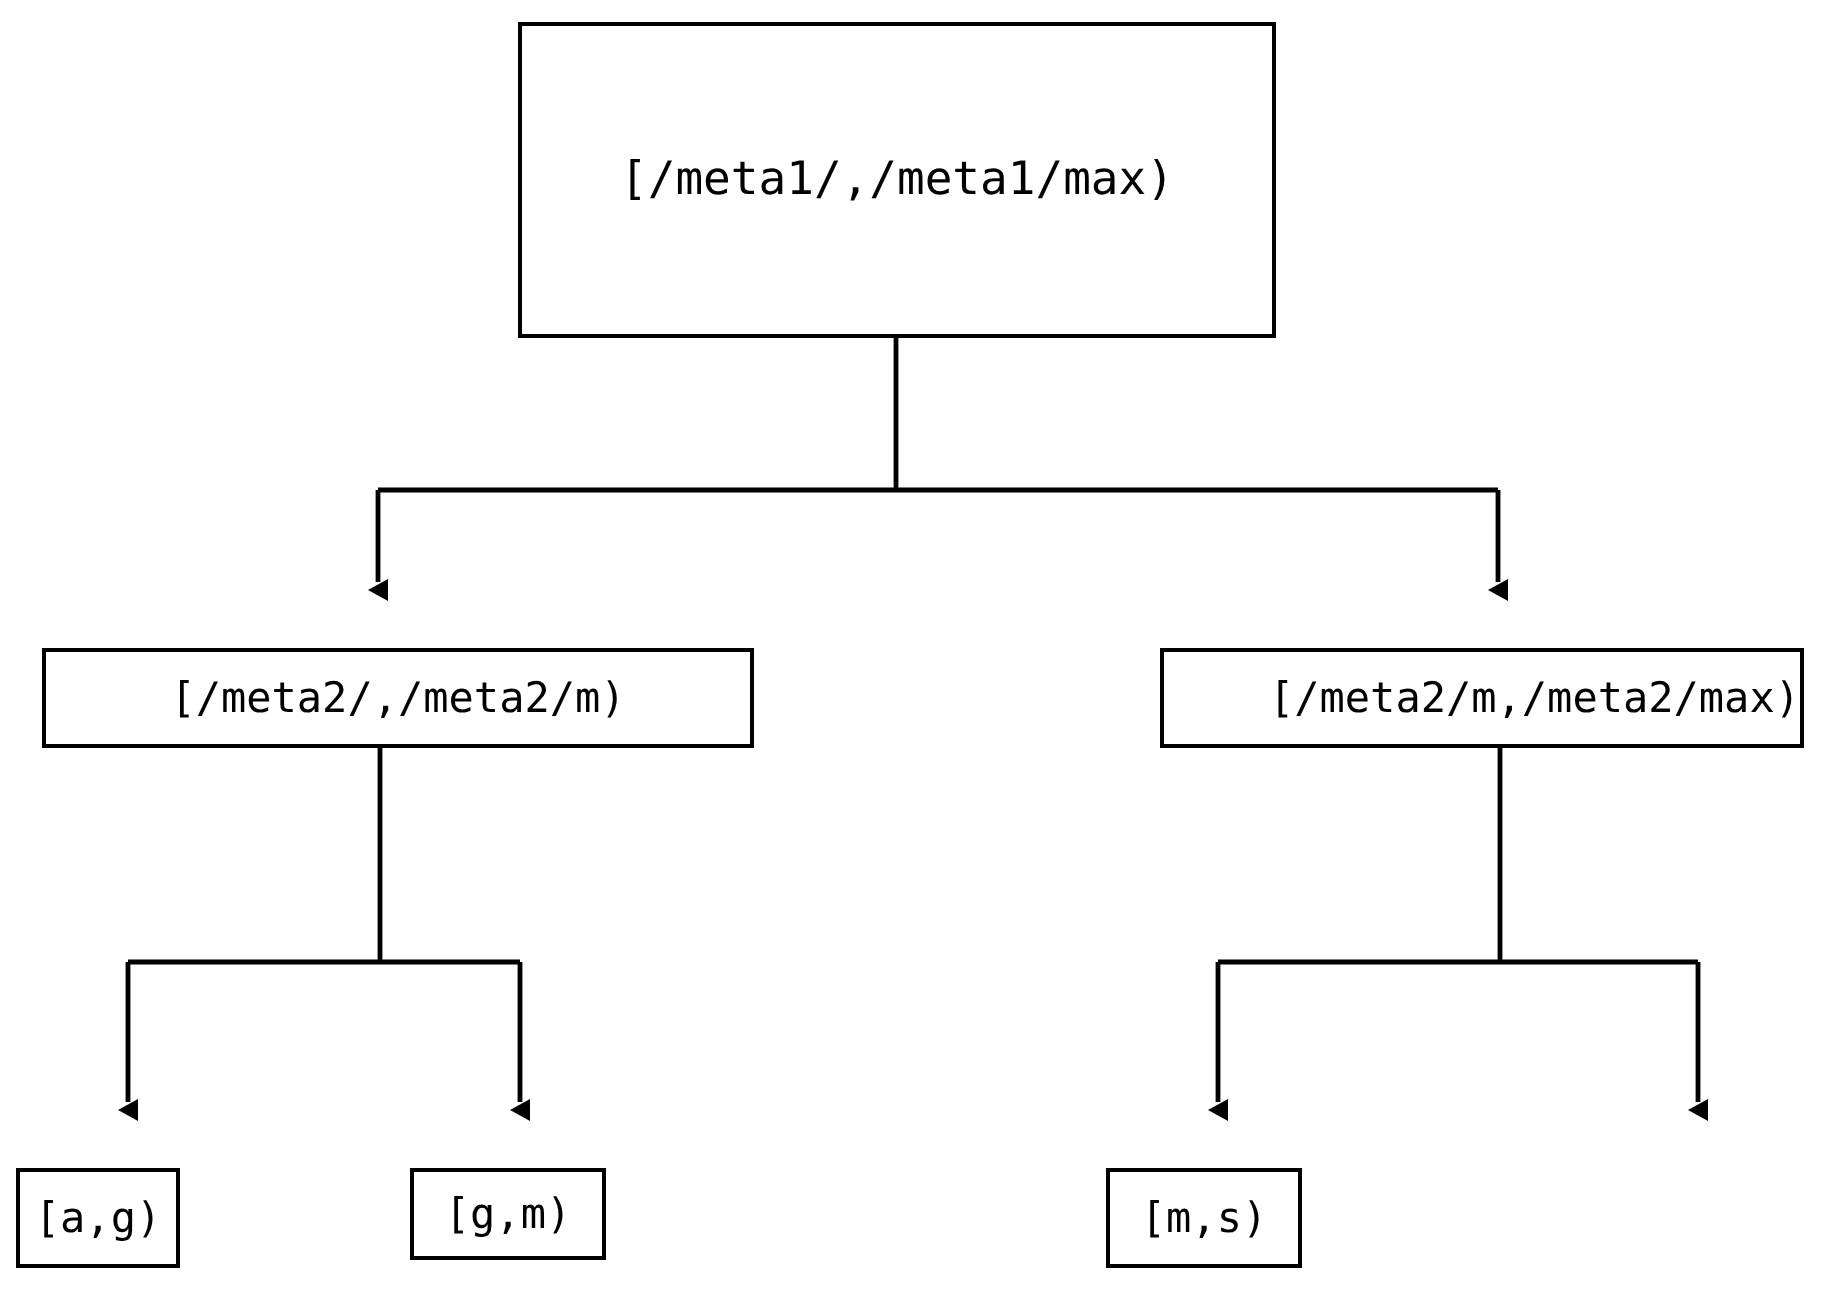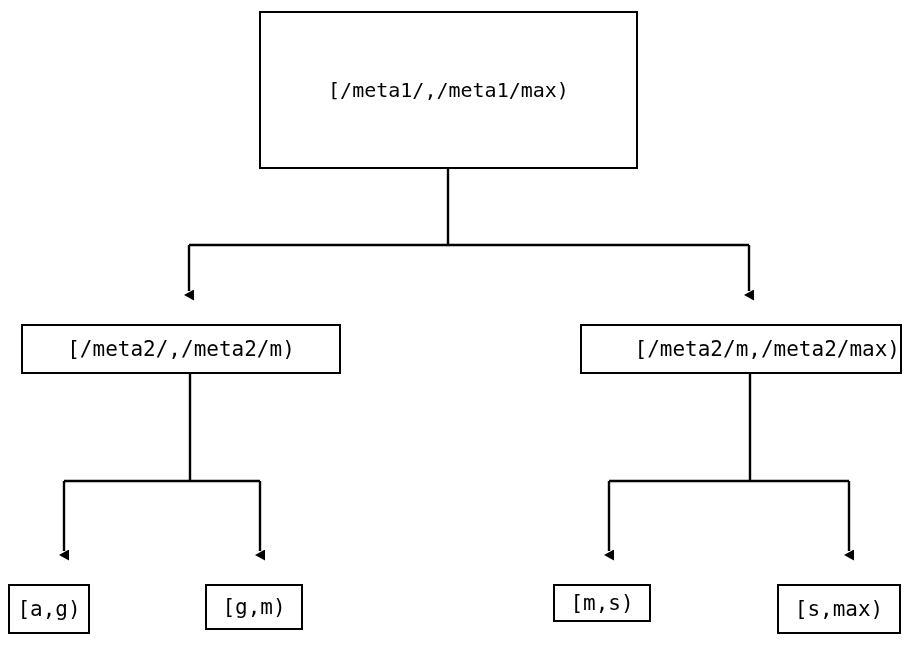--- a/index.html
+++ b/index.html
@@ -36,21 +36,21 @@
     justify-content: center;
     color: #000000;
   }
   .node-label {
     font-family: "DejaVu Sans Mono", monospace;
     color: #000000;
     white-space: pre;
     letter-spacing: 0px;
     line-height: 1;
   }
-  .level-root .node-label { font-size: 20px; }
+  .level-root .node-label { font-size: 23px; }
   .level-mid  .node-label { font-size: 21px; }
   .level-leaf .node-label { font-size: 21px; }
 </style>
 </head>
 <body>
 
 <div id="diagram-root">
 
   <svg id="tree-svg" viewBox="0 0 912 652" xmlns="http://www.w3.org/2000/svg">
     <defs>
@@ -81,37 +81,34 @@
 
     <path d="M 609,481 L 609,551" stroke="#000000" stroke-width="2.4" fill="none" marker-end="url(#arrowhead)"></path>
 
     <path d="M 849,481 L 849,551" stroke="#000000" stroke-width="2.4" fill="none" marker-end="url(#arrowhead)"></path>
   </svg>
 
   <div class="node-box level-root" style="left:259px; top:11px; width:379px; height:158px;">
     <span class="node-label">[/meta1/,/meta1/max)</span>
   </div>
 
-  <div class="node-box level-mid" style="left:21px; top:324px; width:320px; height:50px;">
+  <div class="node-box level-mid" style="left:21px; top:324px; width:356px; height:50px;">
     <span class="node-label">[/meta2/,/meta2/m)</span>
   </div>
 
   <div class="node-box level-mid" style="left:580px; top:324px; width:322px; height:50px;justify-content:flex-end;">
     <span class="node-label">[/meta2/m,/meta2/max)</span>
   </div>
 
   <div class="node-box level-leaf" style="left:8px; top:584px; width:82px; height:50px;">
     <span class="node-label">[a,g)</span>
   </div>
 
   <div class="node-box level-leaf" style="left:205px; top:584px; width:98px; height:46px;">
     <span class="node-label">[g,m)</span>
   </div>
 
-  <div class="node-box level-leaf" style="left:553px; top:584px; width:98px; height:38px;">
+  <div class="node-box level-leaf" style="left:553px; top:584px; width:98px; height:50px;">
     <span class="node-label">[m,s)</span>
   </div>
 
-  <div class="node-box level-leaf" style="left:777px; top:584px; width:124px; height:50px;">
-    <span class="node-label">[s,max)</span>
-  </div>
 
 </div>
 
 </body></html>

